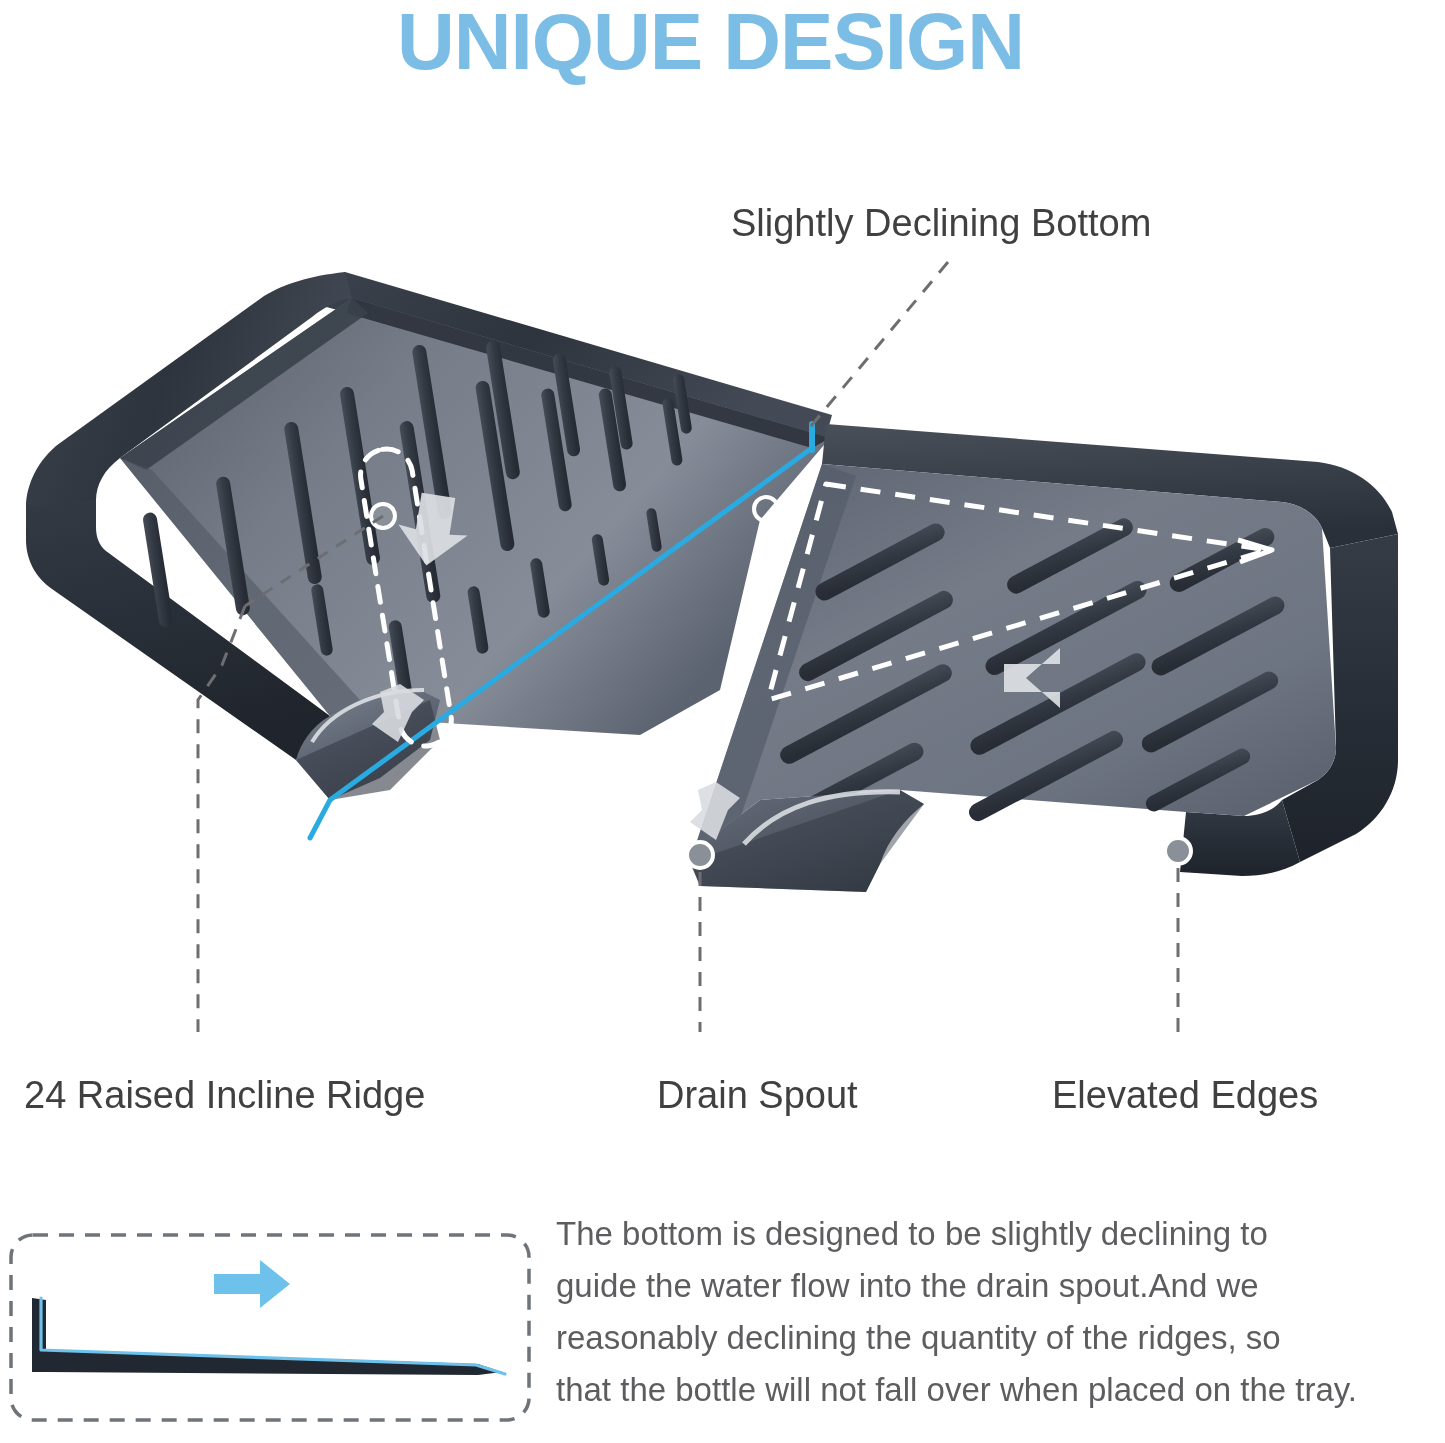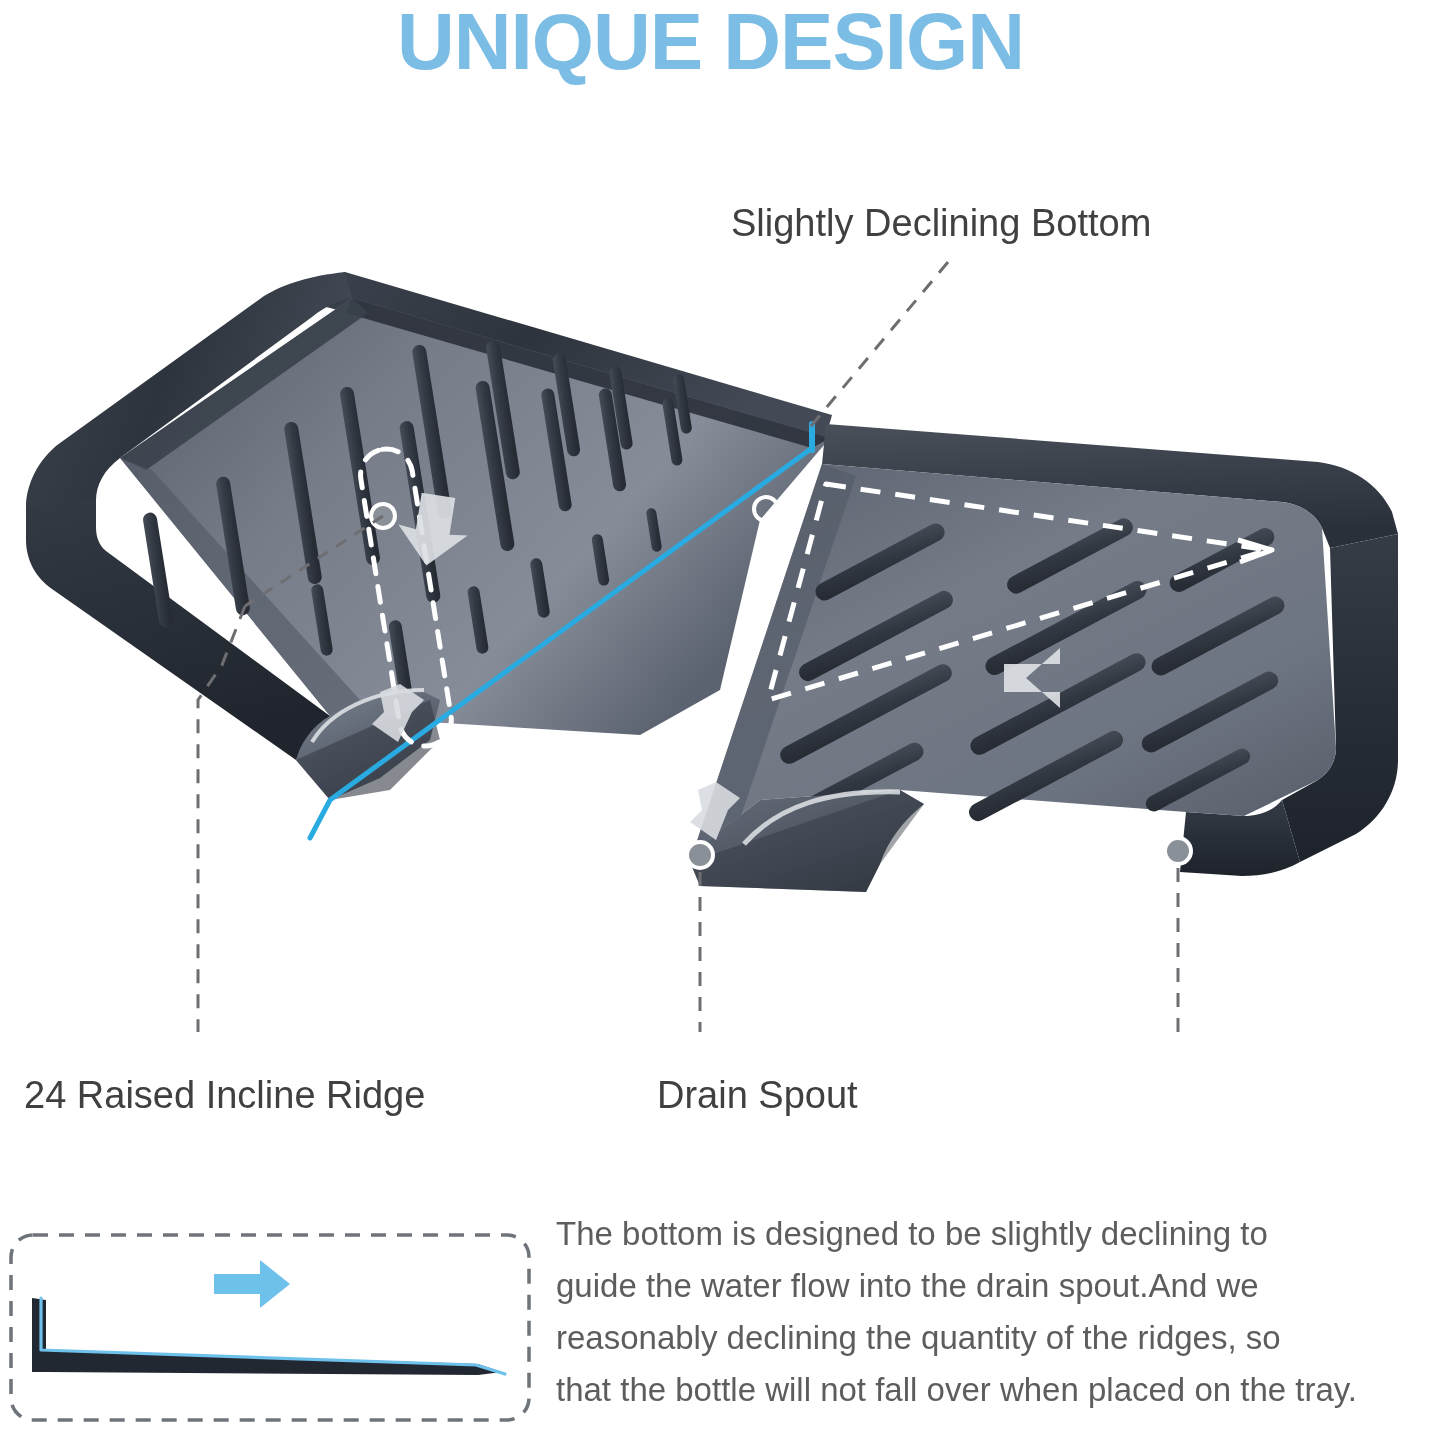--- a/index.html
+++ b/index.html
@@ -302,20 +302,21 @@
       <path d="M 1178,868 L 1178,1032" stroke-dasharray="14 11"></path>
     </g>
   </svg>
 
   <div class="callout-label lbl-declining">Slightly Declining Bottom</div>
 
   <div class="callout-label lbl-ridge">24 Raised Incline Ridge</div>
 
   <div class="callout-label lbl-spout">Drain Spout</div>
 
+  <div class="callout-label lbl-edges">Elevated Edges</div>
 
   <svg class="xsec" viewBox="0 0 524 191" width="524" height="191" xmlns="http://www.w3.org/2000/svg">
 
     <rect x="3" y="3" width="518" height="185" rx="22" ry="22" fill="none" stroke="#6E7479" stroke-width="3.5" stroke-dasharray="15 11"></rect>
 
     <g fill="#6EC1EA">
       <path d="M 206,42 L 252,42 L 252,28 L 282,52 L 252,76 L 252,62 L 206,62 Z"></path>
     </g>
 
     <g>

